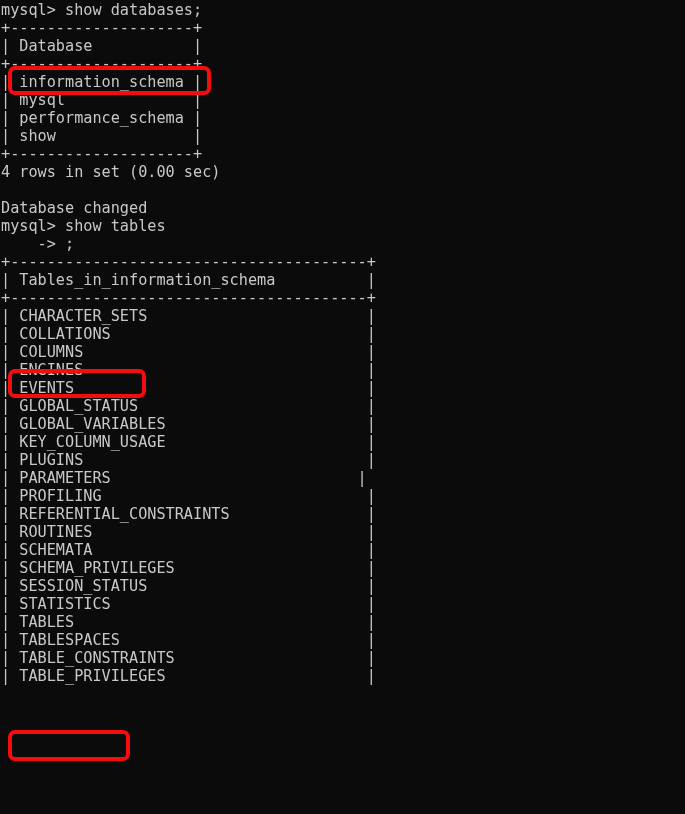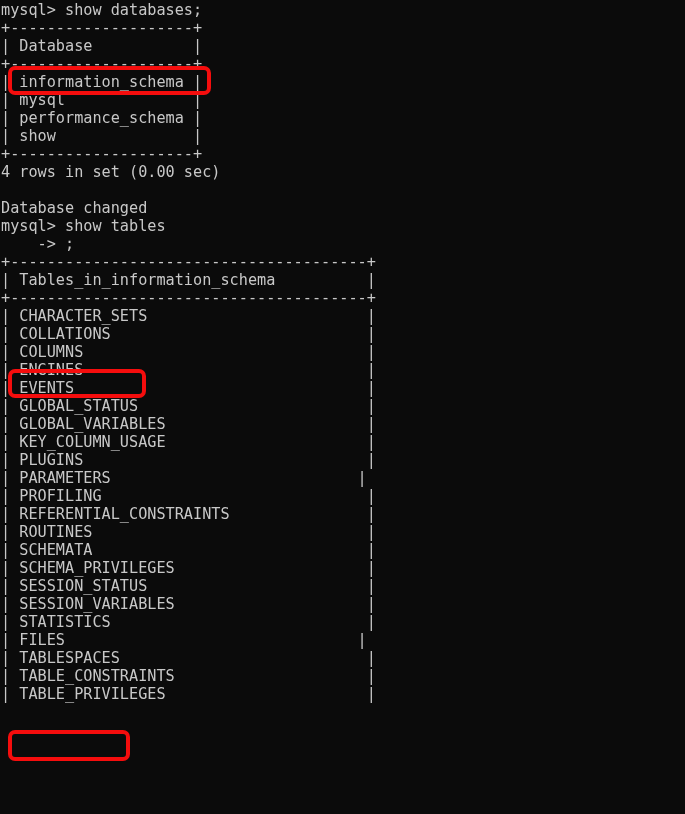--- a/index.html
+++ b/index.html
@@ -81,23 +81,22 @@
       <span class="line">| GLOBAL_VARIABLES                      |</span>
       <span class="line">| KEY_COLUMN_USAGE                      |</span>
       <span class="line">| PLUGINS                               |</span>
       <span class="line">| PARAMETERS                           |</span>
       <span class="line">| PROFILING                             |</span>
       <span class="line">| REFERENTIAL_CONSTRAINTS               |</span>
       <span class="line">| ROUTINES                              |</span>
       <span class="line">| SCHEMATA                              |</span>
       <span class="line">| SCHEMA_PRIVILEGES                     |</span>
       <span class="line">| SESSION_STATUS                        |</span>
-      <span class="line">| SESSION_VARIABLES                     |</span>
       <span class="line">| STATISTICS                            |</span>
-      <span class="line">| FILES                                |</span>
+      <span class="line">| TABLES                                |</span>
       <span class="line">| TABLESPACES                           |</span>
       <span class="line">| TABLE_CONSTRAINTS                     |</span>
       <span class="line">| TABLE_PRIVILEGES                      |</span>
     </div>
   <div id="annotation-layer">
       <div class="hl-box" style="left: 8px; top: 66px; width: 203px; height: 29px; border-color: rgb(245, 13, 13);"></div>
       <div class="hl-box" style="left: 8px; top: 369px; width: 138px; height: 29px; border-color: rgb(245, 13, 13);"></div>
       <div class="hl-box" style="left: 8px; top: 730px; width: 122px; height: 31px; border-color: rgb(245, 13, 13);"></div>
     </div>
 </div>

